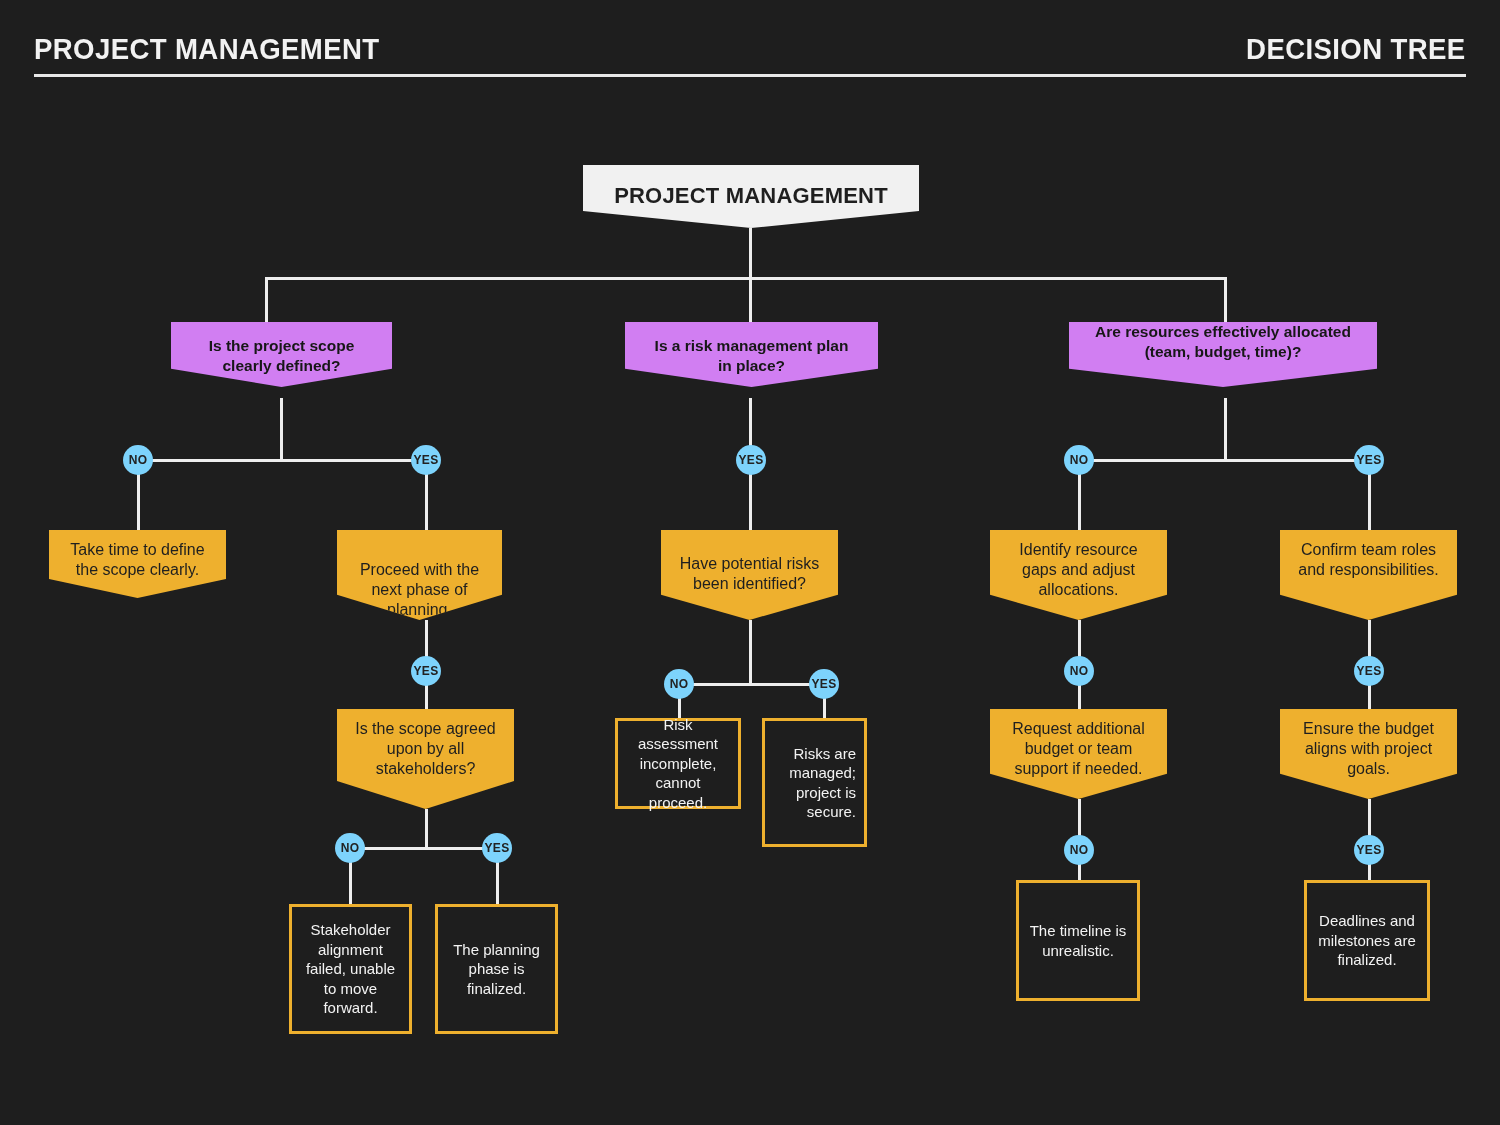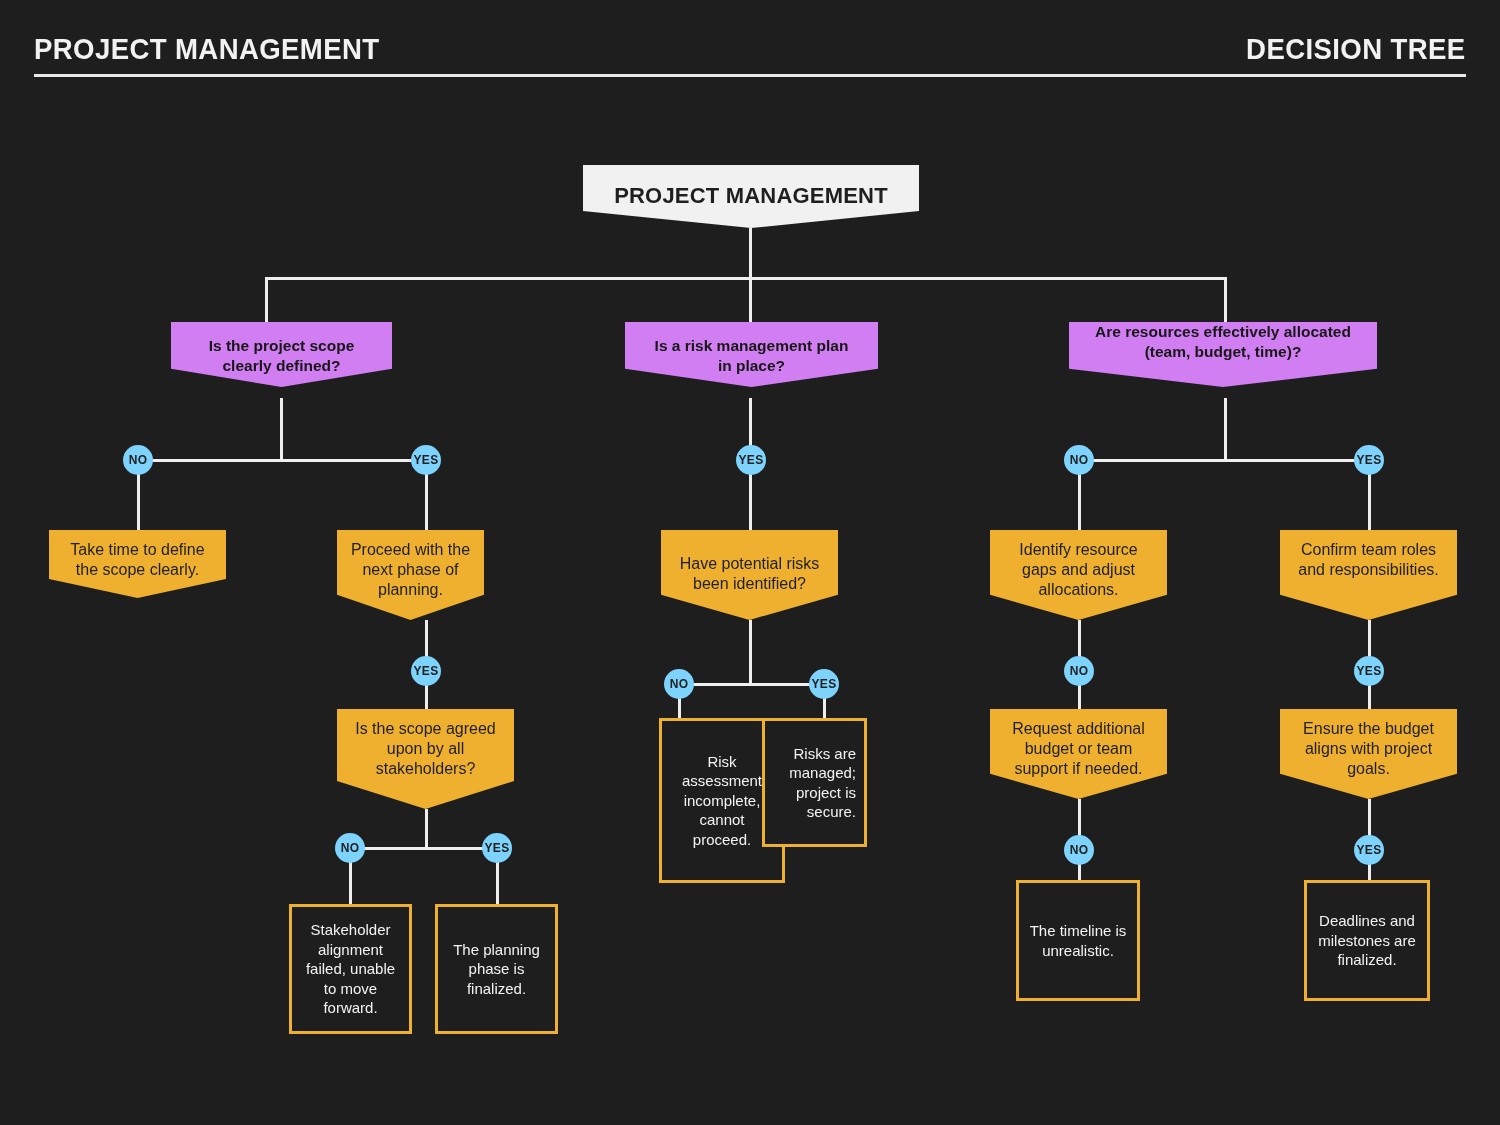--- a/index.html
+++ b/index.html
@@ -110,21 +110,21 @@
   <div class="ln ln-h" style="left:138px; top:459px; width:288px;"></div>
   <div class="badge" style="left:123px; top:445px;">NO</div>
   <div class="badge" style="left:411px; top:445px;">YES</div>
   <div class="ln ln-v" style="left:137px; top:474px; height:58px;"></div>
   <div class="ln ln-v" style="left:425px; top:474px; height:58px;"></div>
 
   <div class="pent action" style="left:49px; top:530px; width:177px; height:68px; padding-top:10px;">
     <span class="txt">Take time to define the scope clearly.</span>
   </div>
 
-  <div class="pent action" style="left:337px; top:530px; width:147px; height:90px; padding-top:10px;">
+  <div class="pent action" style="left:337px; top:530px; width:165px; height:90px; padding-top:10px;align-items:flex-end;">
     <span class="txt">Proceed with the next phase of planning.</span>
   </div>
 
   <div class="ln ln-v" style="left:425px; top:620px; height:50px;"></div>
   <div class="badge" style="left:411px; top:656px;">YES</div>
   <div class="ln ln-v" style="left:425px; top:685px; height:26px;"></div>
 
   <div class="pent action" style="left:337px; top:709px; width:177px; height:100px; padding-top:10px;">
     <span class="txt">Is the scope  agreed upon by all stakeholders?</span>
   </div>
@@ -152,21 +152,21 @@
     <span class="txt">Have potential  risks been identified?</span>
   </div>
 
   <div class="ln ln-v" style="left:749px; top:620px; height:64px;"></div>
   <div class="ln ln-h" style="left:693px; top:683px; width:130px;"></div>
   <div class="badge" style="left:664px; top:669px;">NO</div>
   <div class="badge" style="left:809px; top:669px;">YES</div>
   <div class="ln ln-v" style="left:678px; top:698px; height:22px;"></div>
   <div class="ln ln-v" style="left:823px; top:698px; height:22px;"></div>
 
-  <div class="term" style="left:615px; top:718px; width:126px; height:165px;margin-left:44px;">
+  <div class="term" style="left:615px; top:718px; width:126px; height:91px;">
     <span class="txt">Risk assessment incomplete, cannot proceed.</span>
   </div>
 
   <div class="term" style="left:762px; top:718px; width:105px; height:129px;text-align:right;">
     <span class="txt">Risks are managed; project is secure.</span>
   </div>
 
   <div class="ln ln-v" style="left:1224px; top:398px; height:62px;"></div>
   <div class="ln ln-h" style="left:1079px; top:459px; width:291px;"></div>
   <div class="badge" style="left:1064px; top:445px;">NO</div>

